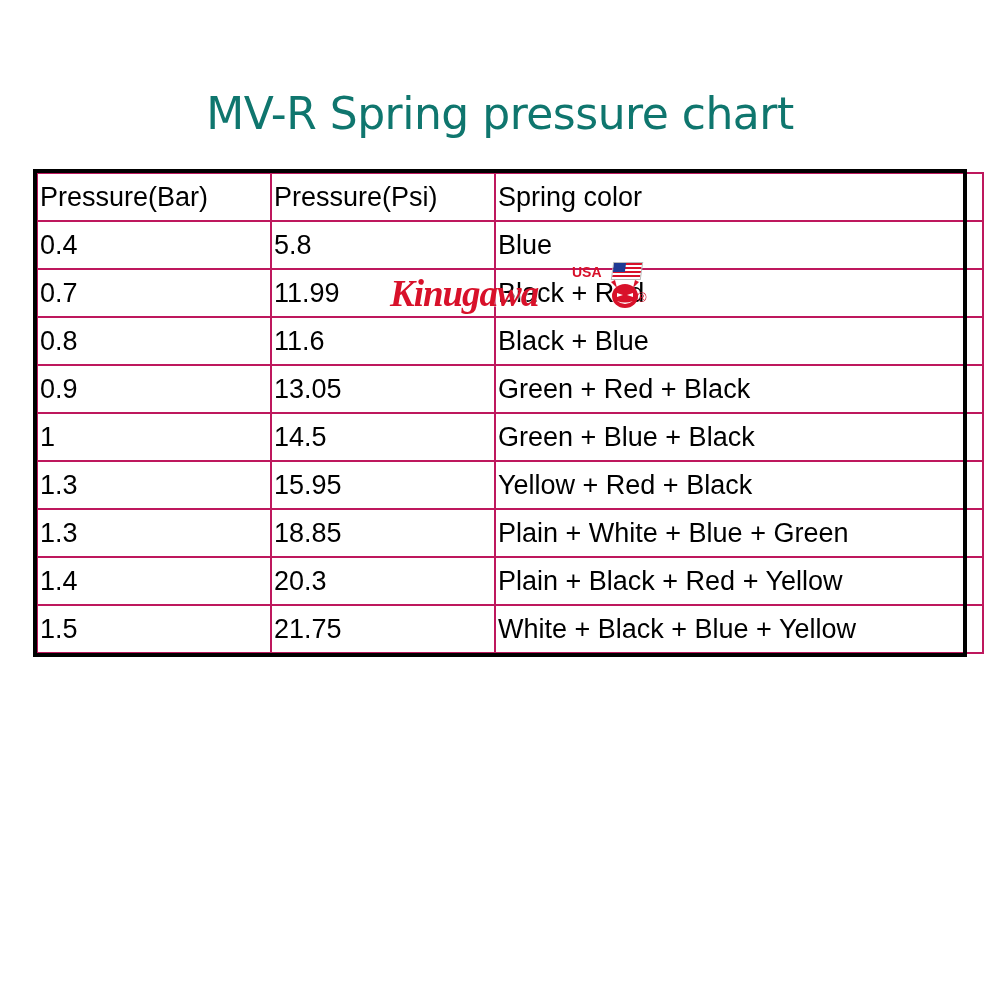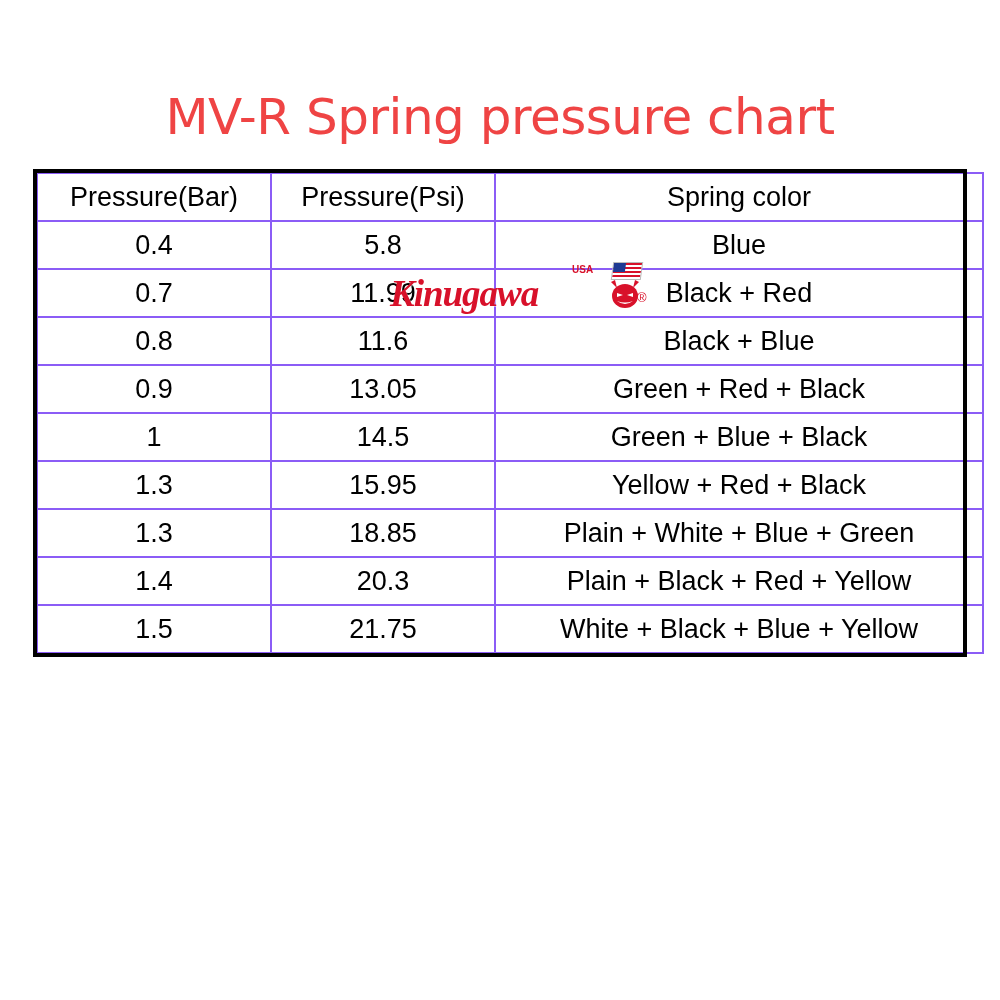--- a/index.html
+++ b/index.html
@@ -20,43 +20,43 @@
     width: 1000px;
     height: 1000px;
     box-sizing: border-box;
   }
   .title {
     position: absolute;
     top: 88px;
     left: 0;
     width: 1000px;
     text-align: center;
-    font-size: 50px;
+    font-size: 44px;
     font-weight: 400;
     letter-spacing: -0.5px;
-    color: #ef4444;
+    color: #0f766e;
     font-family: "DejaVu Sans", sans-serif;
   }
   .table-wrap {
     position: absolute;
     top: 172px;
     left: 36px;
     width: 928px;
   }
   table.chart {
     border-collapse: collapse;
     width: 928px;
     table-layout: fixed;
     background: #ffffff;
   }
   table.chart td {
-    border: 2px solid #8b5cf6;
+    border: 2px solid #be185d;
     height: 46px;
     font-size: 27px;
-    text-align: center;
+    text-align: left;
     vertical-align: middle;
     font-family: "Liberation Sans", sans-serif;
     color: #000000;
     padding: 0 2px;
     line-height: 1.05;
   }
   table.chart tr.head td {
     font-size: 27px;
   }
   .col-bar { width: 228px; }
@@ -95,21 +95,21 @@
     color: #d8112a;
     letter-spacing: -1px;
     text-shadow: 1px 1px 0 rgba(255,255,255,0.5);
   }
   .wm-usa {
     position: absolute;
     left: 182px;
     top: 2px;
     font-family: "Liberation Sans", sans-serif;
     font-weight: bold;
-    font-size: 10px;
+    font-size: 14px;
     color: #d8112a;
   }
   .wm-reg {
     position: absolute;
     left: 247px;
     top: 28px;
     font-family: "Liberation Sans", sans-serif;
     font-size: 13px;
     color: #d8112a;
   }

